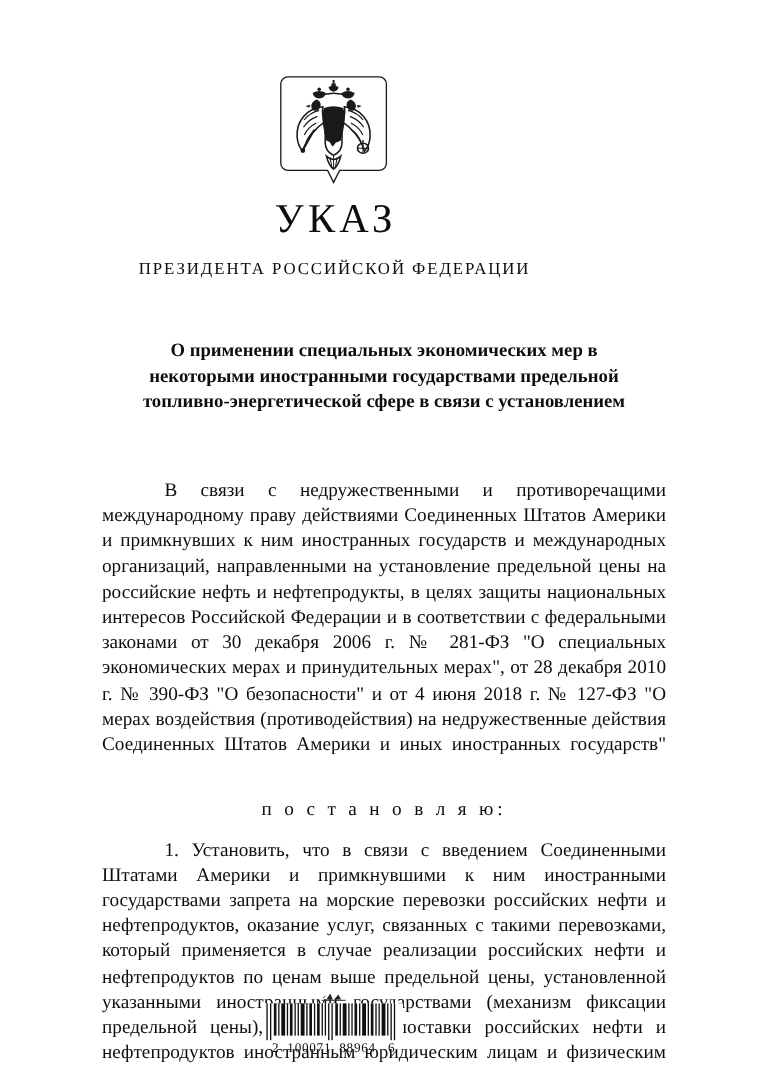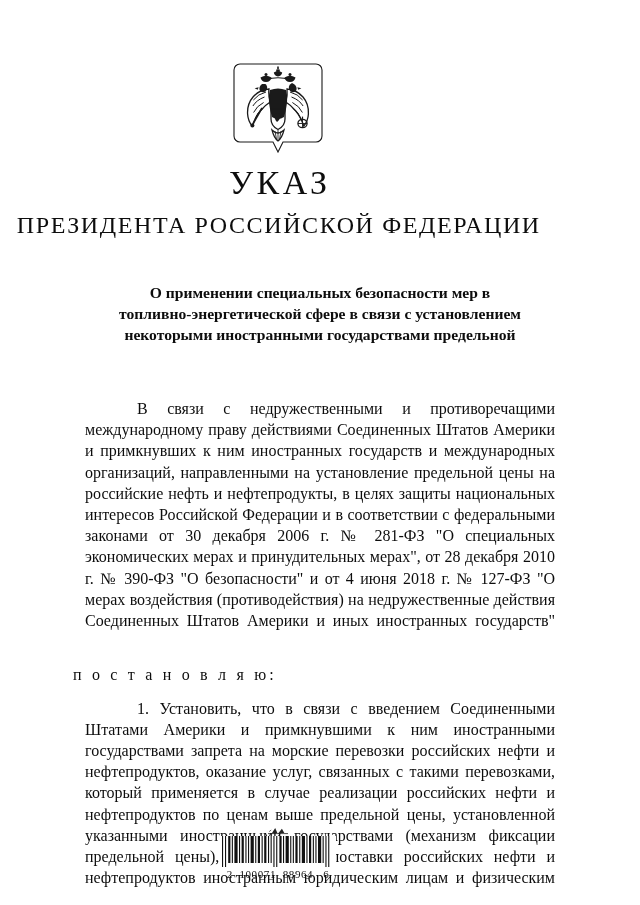--- a/index.html
+++ b/index.html
@@ -48,21 +48,21 @@
   }
   .doc-title {
     font-size: 34px;
     line-height: 40px;
     letter-spacing: 3.5px;
     font-weight: 400;
     margin: 0;
     text-indent: 3.5px;
   }
   .doc-subtitle {
-    font-size: 24px;
+    font-size: 14px;
     line-height: 24px;
     letter-spacing: 1.6px;
     font-weight: 400;
     margin: 10px 0 0 0;
     text-indent: 1.6px;
   }
 
   
   .heading-block {
     position: absolute;
@@ -86,21 +86,21 @@
     left: 73px;
     width: 494px;
     font-size: 16px;
     line-height: 21.2px;
   }
 
   .spaced-word {
     letter-spacing: 3.2px;
     display: block;
     text-indent: 0;
-    text-align: left;
+    text-align: center;
     margin: 0;
   }
 
   
   .para-cut {
     margin: 12px;
     text-align: justify;
     text-indent: 52px;
   }
   .para-cut::after {
@@ -192,23 +192,23 @@
       </g>
     </svg>
   </div>
 
   <div class="title-block">
     <h1 class="doc-title">УКАЗ</h1>
     <div class="doc-subtitle">ПРЕЗИДЕНТА РОССИЙСКОЙ ФЕДЕРАЦИИ</div>
   </div>
 
   <div class="heading-block">
-    <span class="hline">О применении специальных безопасности мер в</span>
+    <span class="hline">О применении специальных экономических мер в</span>
+    <span class="hline">некоторыми иностранными государствами предельной</span>
     <span class="hline">топливно-энергетической сфере в связи с установлением</span>
-    <span class="hline">некоторыми иностранными государствами предельной</span>
   </div>
 
   <div class="body-block">
     <p class="para-cut">В связи с недружественными и противоречащими международному праву действиями Соединенных Штатов Америки и примкнувших к ним иностранных государств и международных организаций, направленными на установление предельной цены на российские нефть и нефтепродукты, в целях защиты национальных интересов Российской Федерации и в соответствии с федеральными законами от 30 декабря 2006 г. № 281-ФЗ "О специальных экономических мерах и принудительных мерах", от 28 декабря 2010 г. № 390-ФЗ "О безопасности" и от 4 июня 2018 г. № 127-ФЗ "О мерах воздействия (противодействия) на недружественные действия Соединенных Штатов Америки и иных иностранных государств"</p>
     <p class="spaced-word">п о с т а н о в л я ю:</p>
     <p class="para-cut">1. Установить, что в связи с введением Соединенными Штатами Америки и примкнувшими к ним иностранными государствами запрета на морские перевозки российских нефти и нефтепродуктов, оказание услуг, связанных с такими перевозками, который применяется в случае реализации российских нефти и нефтепродуктов по ценам выше предельной цены, установленной указанными иностранными государствами (механизм фиксации предельной цены), запрещаются поставки российских нефти и нефтепродуктов иностранным юридическим лицам и физическим</p>
   </div>
 
   <div class="barcode-area">
     <svg class="barcode-mark" viewBox="0 0 22 9" aria-hidden="true">

